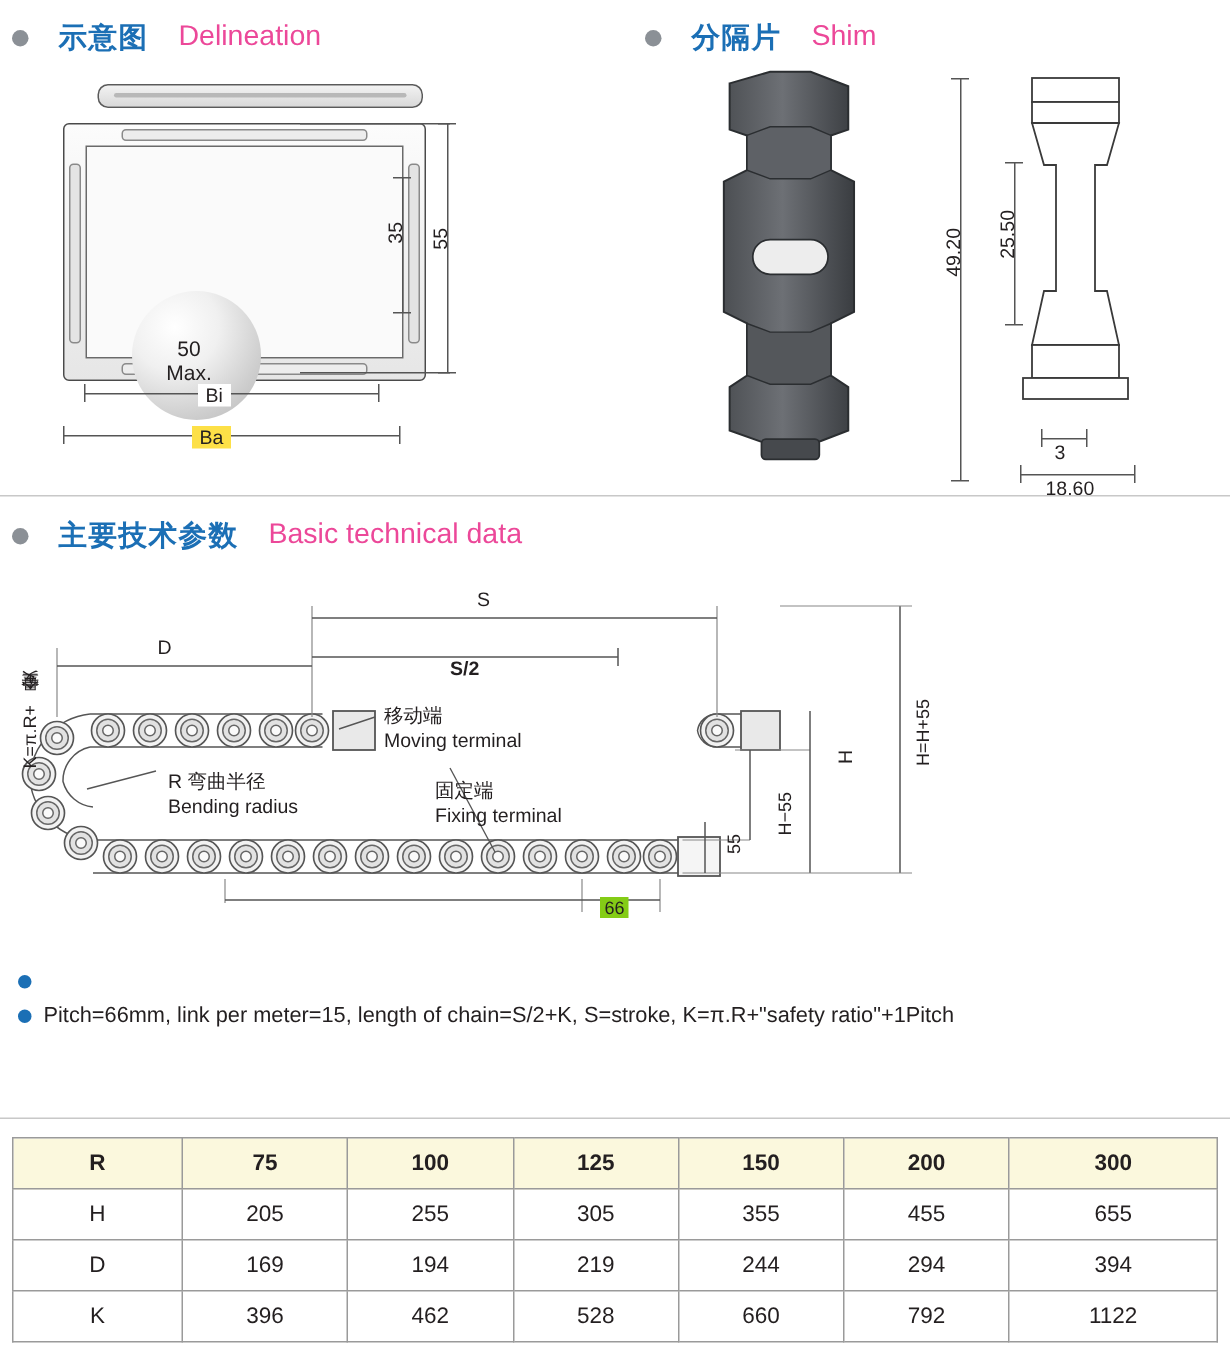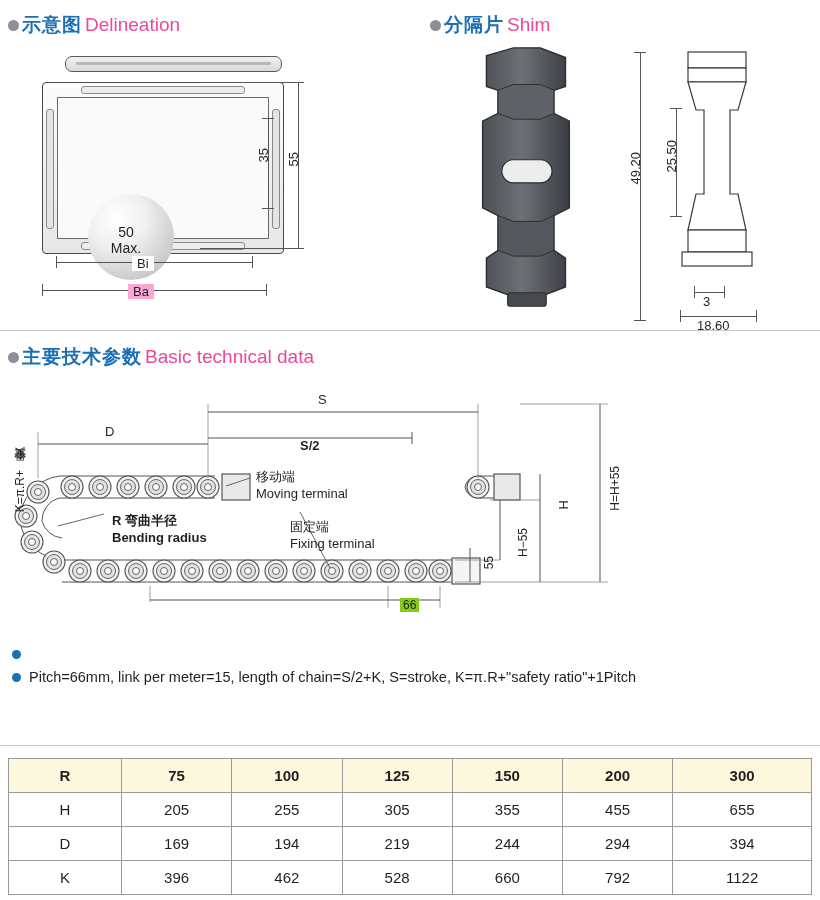--- a/index.html
+++ b/index.html
@@ -4,21 +4,21 @@
 <style>
   html,body{margin:0;padding:0;}
   body{
     width:820px;height:900px;
     background:#ffffff;
     font-family:"Liberation Sans", sans-serif;
     color:#231f20;
     position:relative;
     overflow:hidden;
   }
-  .sec-head{display:flex;align-items:center;gap:3px;}
+  .sec-head{display:flex;align-items:center;gap:20px;}
   .bullet{width:11px;height:11px;border-radius:50%;background:#8b9096;display:inline-block;flex:0 0 auto;}
   .cn{color:#1b6fb5;font-size:19px;font-weight:bold;letter-spacing:1px;}
   .en{color:#ec4899;font-size:19px;}
   .rule{position:absolute;left:0;width:820px;height:1px;background:#c8c8c8;}
 
   
   #sec1{position:absolute;left:8px;top:12px;}
   #sec2{position:absolute;left:430px;top:12px;}
   #sec3{position:absolute;left:8px;top:344px;}
 
@@ -104,21 +104,21 @@
 <div class="line hl" style="left:200px;top:248px;width:100px;"></div>
 
 <div class="line hl" style="left:56px;top:262px;width:196px;"></div>
 <div class="line vl" style="left:56px;top:256px;height:12px;"></div>
 <div class="line vl" style="left:252px;top:256px;height:12px;"></div>
 <div class="dimtxt" style="position:absolute;left:132px;top:256px;background:#fff;padding:0 5px;">Bi</div>
 
 <div class="line hl" style="left:42px;top:290px;width:224px;"></div>
 <div class="line vl" style="left:42px;top:284px;height:12px;"></div>
 <div class="line vl" style="left:266px;top:284px;height:12px;"></div>
-<div class="dimtxt" style="position:absolute;left:128px;top:284px;background:#f9a8d4;padding:0 5px;">Ba</div>
+<div class="dimtxt" style="position:absolute;left:128px;top:284px;background:#fde047;padding:0 5px;">Ba</div>
 
 <svg id="shim" viewBox="0 0 140 280">
   <defs>
     <linearGradient id="gshim" x1="0" y1="0" x2="1" y2="0">
       <stop offset="0%" stop-color="#4c4f53"></stop>
       <stop offset="45%" stop-color="#6d7075"></stop>
       <stop offset="100%" stop-color="#3a3d41"></stop>
     </linearGradient>
   </defs>
   <path d="M30,12 L58,4 L86,4 L112,14 L112,44 L100,48 L100,72 L116,80 L116,170 L100,178 L100,214 L112,222 L112,252 L86,262 L58,262 L30,252 L30,222 L42,214 L42,178 L26,170 L26,80 L42,72 L42,48 L30,44 Z" fill="url(#gshim)" stroke="#2b2e31" stroke-width="1.4"></path>
@@ -253,21 +253,21 @@
 
 <div class="dimtxt" style="position:absolute;left:318px;top:392px;">S</div>
 <div class="dimtxt" style="position:absolute;left:300px;top:438px;font-weight:bold;">S/2</div>
 <div class="dimtxt" style="position:absolute;left:105px;top:424px;">D</div>
 
 <div style="position:absolute;left:256px;top:468px;font-size:13px;">
   <div>移动端</div>
   <div>Moving terminal</div>
 </div>
 
-<div style="position:absolute;left:112px;top:512px;font-size:13px;font-weight:bold;">
+<div style="position:absolute;left:112px;top:512px;font-size:13px;">
   <div>R 弯曲半径</div>
   <div>Bending radius</div>
 </div>
 
 <div style="position:absolute;left:290px;top:518px;font-size:13px;">
   <div>固定端</div>
   <div>Fixing terminal</div>
 </div>
 
 <div class="dimtxt v" style="position:absolute;left:12px;top:470px;font-size:12px;">K=π.R+安全量</div>

